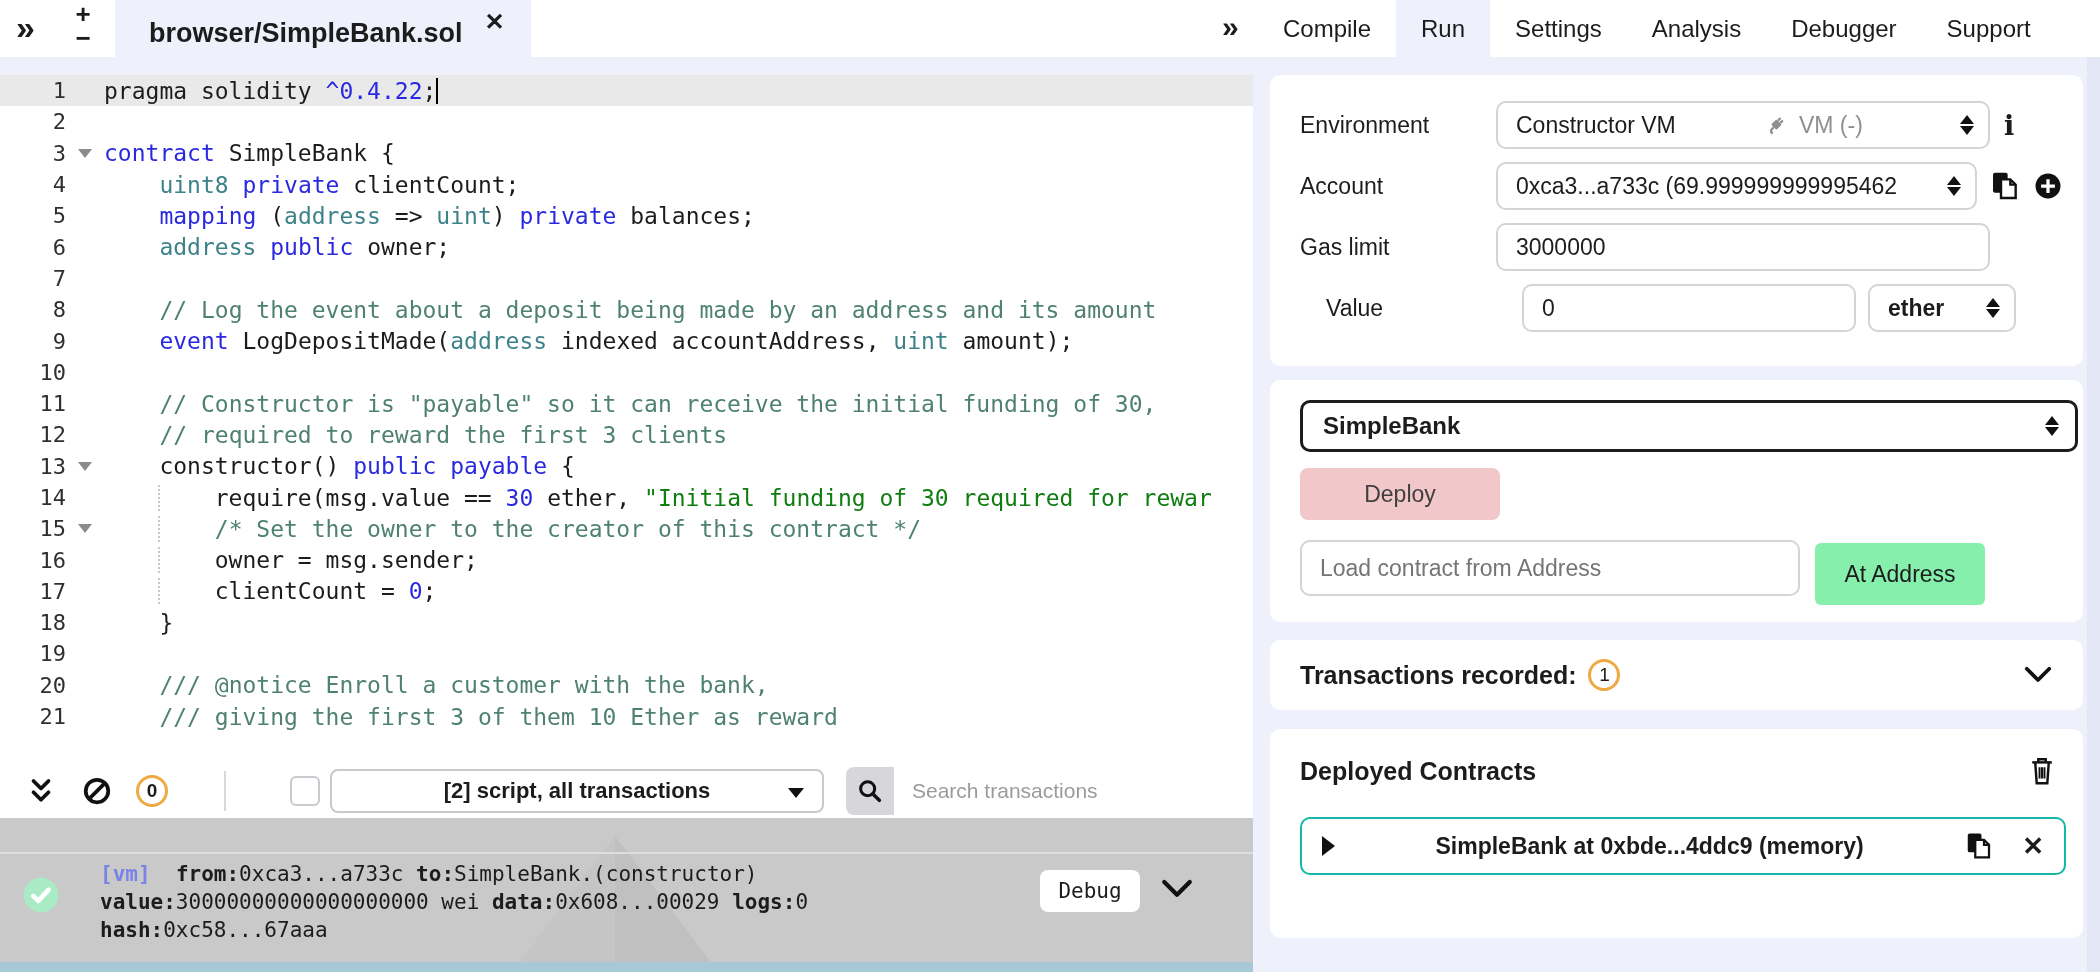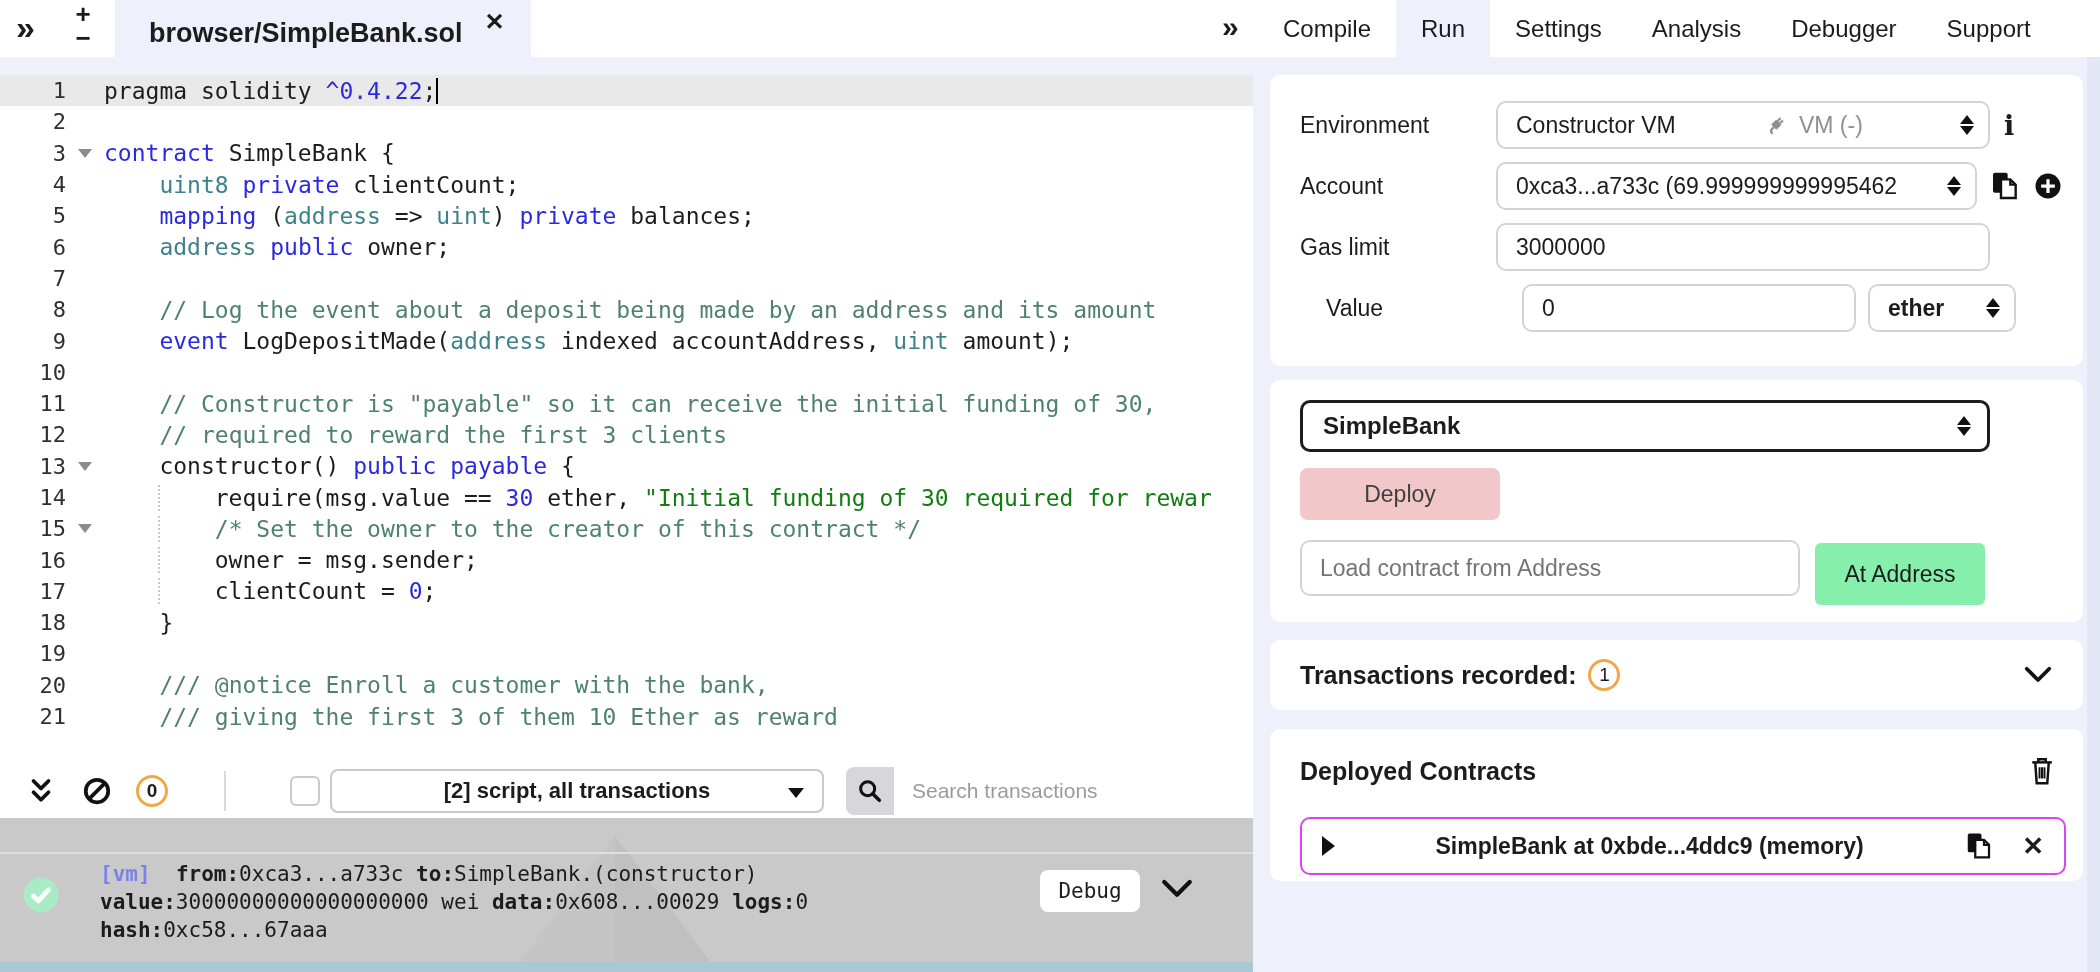--- a/index.html
+++ b/index.html
@@ -75,58 +75,58 @@
   .term-chevron { position:absolute; left:1160px; top:58px; cursor:pointer; }
   .term-bluebar { position:absolute; left:0; bottom:0; width:1253px; height:10px; background:#a6c9d5; }
 
   
   .right-panel { position:absolute; left:1253px; top:57px; width:847px; height:915px; background:#eef0fb; }
   .scroll-strip { position:absolute; right:0; top:0; width:13px; height:915px; background:#e3e6f5; }
   .card { position:absolute; left:17px; width:813px; background:#fff; border-radius:10px; }
   .card1 { top:18px; height:291px; }
   .card2 { top:323px; height:242px; }
   .card3 { top:583px; height:70px; }
-  .card4 { top:672px; height:152px; }
+  .card4 { top:672px; height:209px; }
   .panel-bottom { position:absolute; left:17px; top:881px; width:813px; height:34px; background:#eef0fb; }
 
   .form-row { position:absolute; left:30px; right:20px; height:48px; display:flex; align-items:center; }
   .form-label { width:196px; font-size:23px; flex:none; }
   .sel { height:48px; border:2px solid #d4d4d4; border-radius:10px; background:#fff; display:flex;
          align-items:center; padding:0 14px 0 18px; font-size:23px; cursor:pointer; position:relative; }
   .sel-wide { width:494px; }
   .stepper { margin-left:auto; display:flex; flex-direction:column; align-items:center; gap:2px; padding-left:10px; }
   .stepper i { width:0; height:0; border-left:7px solid transparent; border-right:7px solid transparent; display:block; }
   .stepper .up { border-bottom:9px solid #111; }
   .stepper .dn { border-top:9px solid #111; }
   .env-right { margin-left:auto; display:flex; align-items:center; gap:10px; color:#8f8f8f; font-size:23px; }
   .txtinput { height:48px; border:2px solid #d4d4d4; border-radius:10px; background:#fff; font-size:23px;
               padding:0 18px; outline:none; font-family:"Liberation Sans", sans-serif; color:#1c1c1c; }
   .info-i { font-family:"DejaVu Serif", serif; font-weight:bold; font-size:27px; margin-left:14px; cursor:pointer; }
   .icon-btn { margin-left:12px; cursor:pointer; display:flex; align-items:center; }
 
-  .contract-sel { position:absolute; left:30px; top:20px; width:690px; height:52px; border:3px solid #1c1c1c;
+  .contract-sel { position:absolute; left:30px; top:20px; width:778px; height:52px; border:3px solid #1c1c1c;
                   border-radius:10px; background:#fff; display:flex; align-items:center; padding:0 16px 0 20px;
                   font-size:24px; font-weight:bold; cursor:pointer; }
   .deploy-btn { position:absolute; left:30px; top:88px; width:200px; height:52px; background:#f1c7c9;
                 border-radius:8px; display:flex; align-items:center; justify-content:center; font-size:23px;
                 color:#3f3f3f; cursor:pointer; }
   .ataddr-input { position:absolute; left:30px; top:160px; width:500px; height:56px; }
   .ataddr-btn { position:absolute; left:545px; top:163px; width:170px; height:62px; background:#86efac;
                 border-radius:6px; display:flex; align-items:center; justify-content:center; font-size:23px; cursor:pointer; }
 
   .tx-row { position:absolute; left:30px; right:30px; top:0; height:70px; display:flex; align-items:center; }
   .tx-label { font-size:25px; font-weight:bold; }
   .tx-count { margin-left:12px; width:32px; height:32px; border:3px solid #efa944; border-radius:50%;
               display:flex; align-items:center; justify-content:center; font-size:19px; }
   .tx-chevron { margin-left:auto; cursor:pointer; }
 
   .dc-header { position:absolute; left:30px; right:26px; top:26px; display:flex; align-items:center; }
   .dc-title { font-size:25px; font-weight:bold; }
   .dc-trash { margin-left:auto; cursor:pointer; }
-  .dc-item { position:absolute; left:30px; top:88px; width:766px; height:58px; border:2px solid #d946ef;
+  .dc-item { position:absolute; left:30px; top:88px; width:766px; height:58px; border:2px solid #14b8a6;
              border-radius:10px; background:#fff; display:flex; align-items:center; padding:16px 20px; }
   .dc-caret { width:0; height:0; border-top:10px solid transparent; border-bottom:10px solid transparent;
               border-left:13px solid #111; cursor:pointer; }
   .dc-text { flex:1; text-align:center; font-size:23px; font-weight:bold; }
   .dc-copy { cursor:pointer; display:flex; }
   .dc-close { margin-left:28px; font-size:26px; font-weight:bold; cursor:pointer; }
 
   svg { display:block; }
 </style>
 </head>

